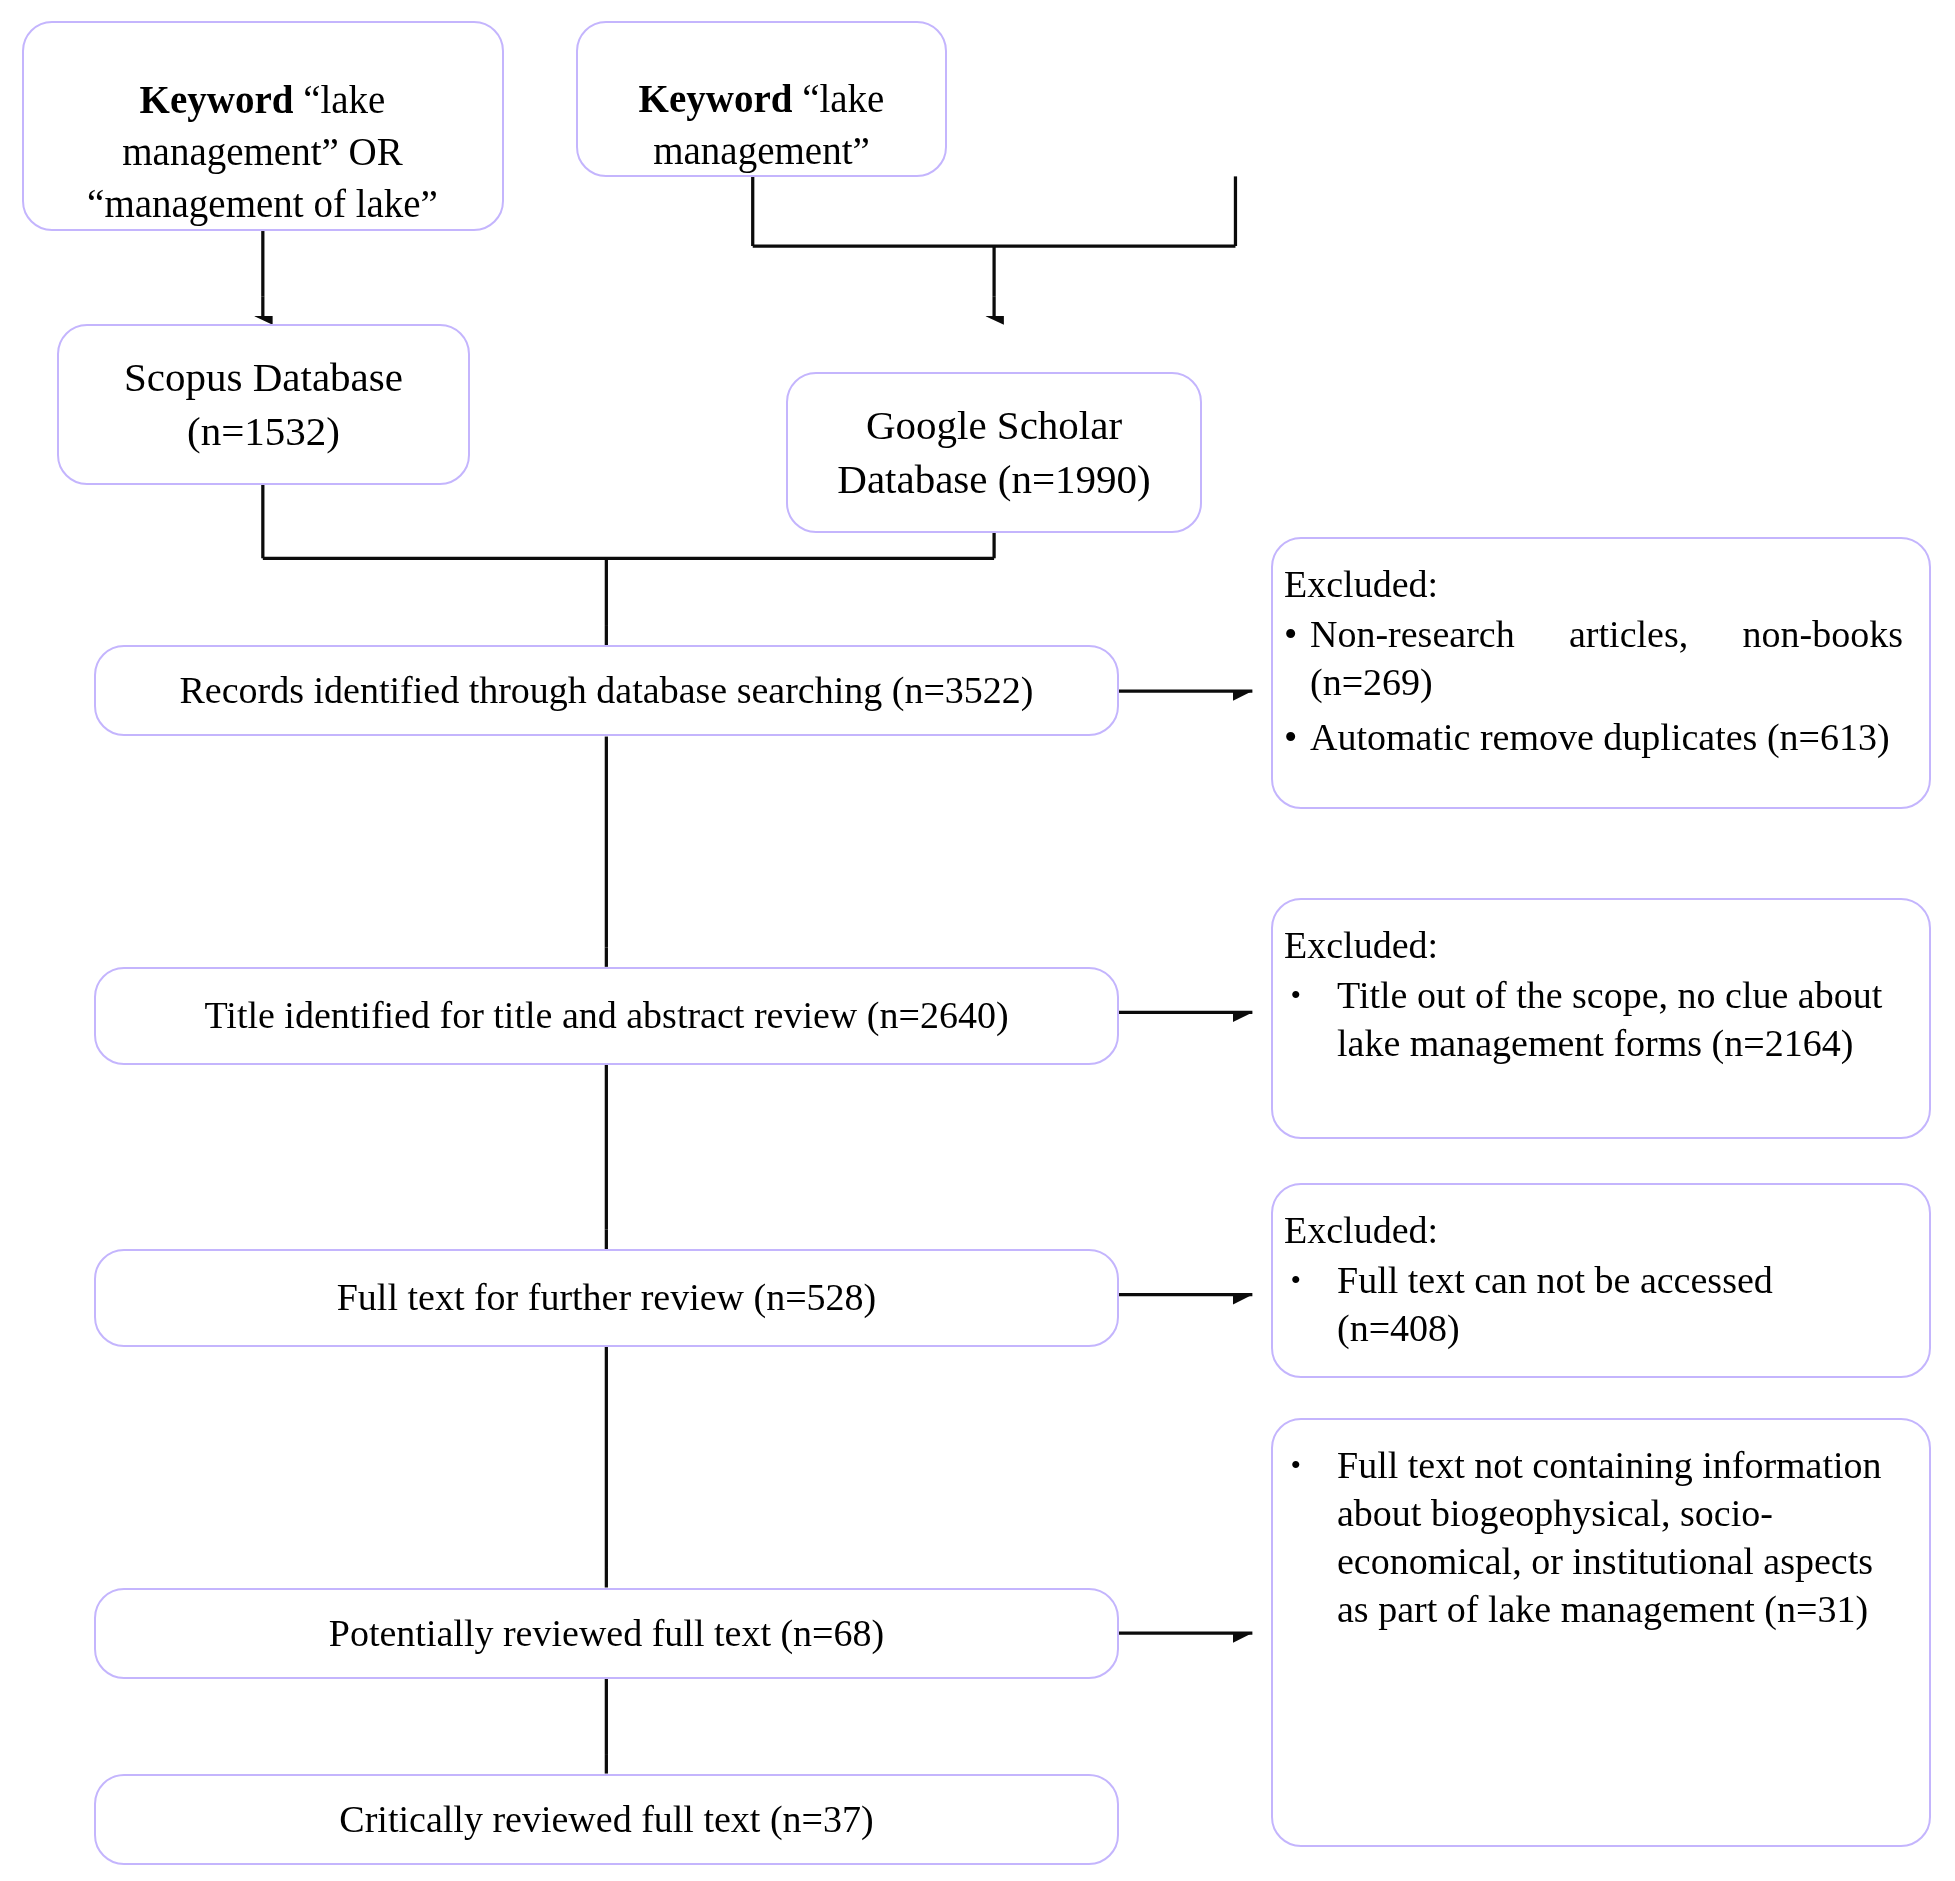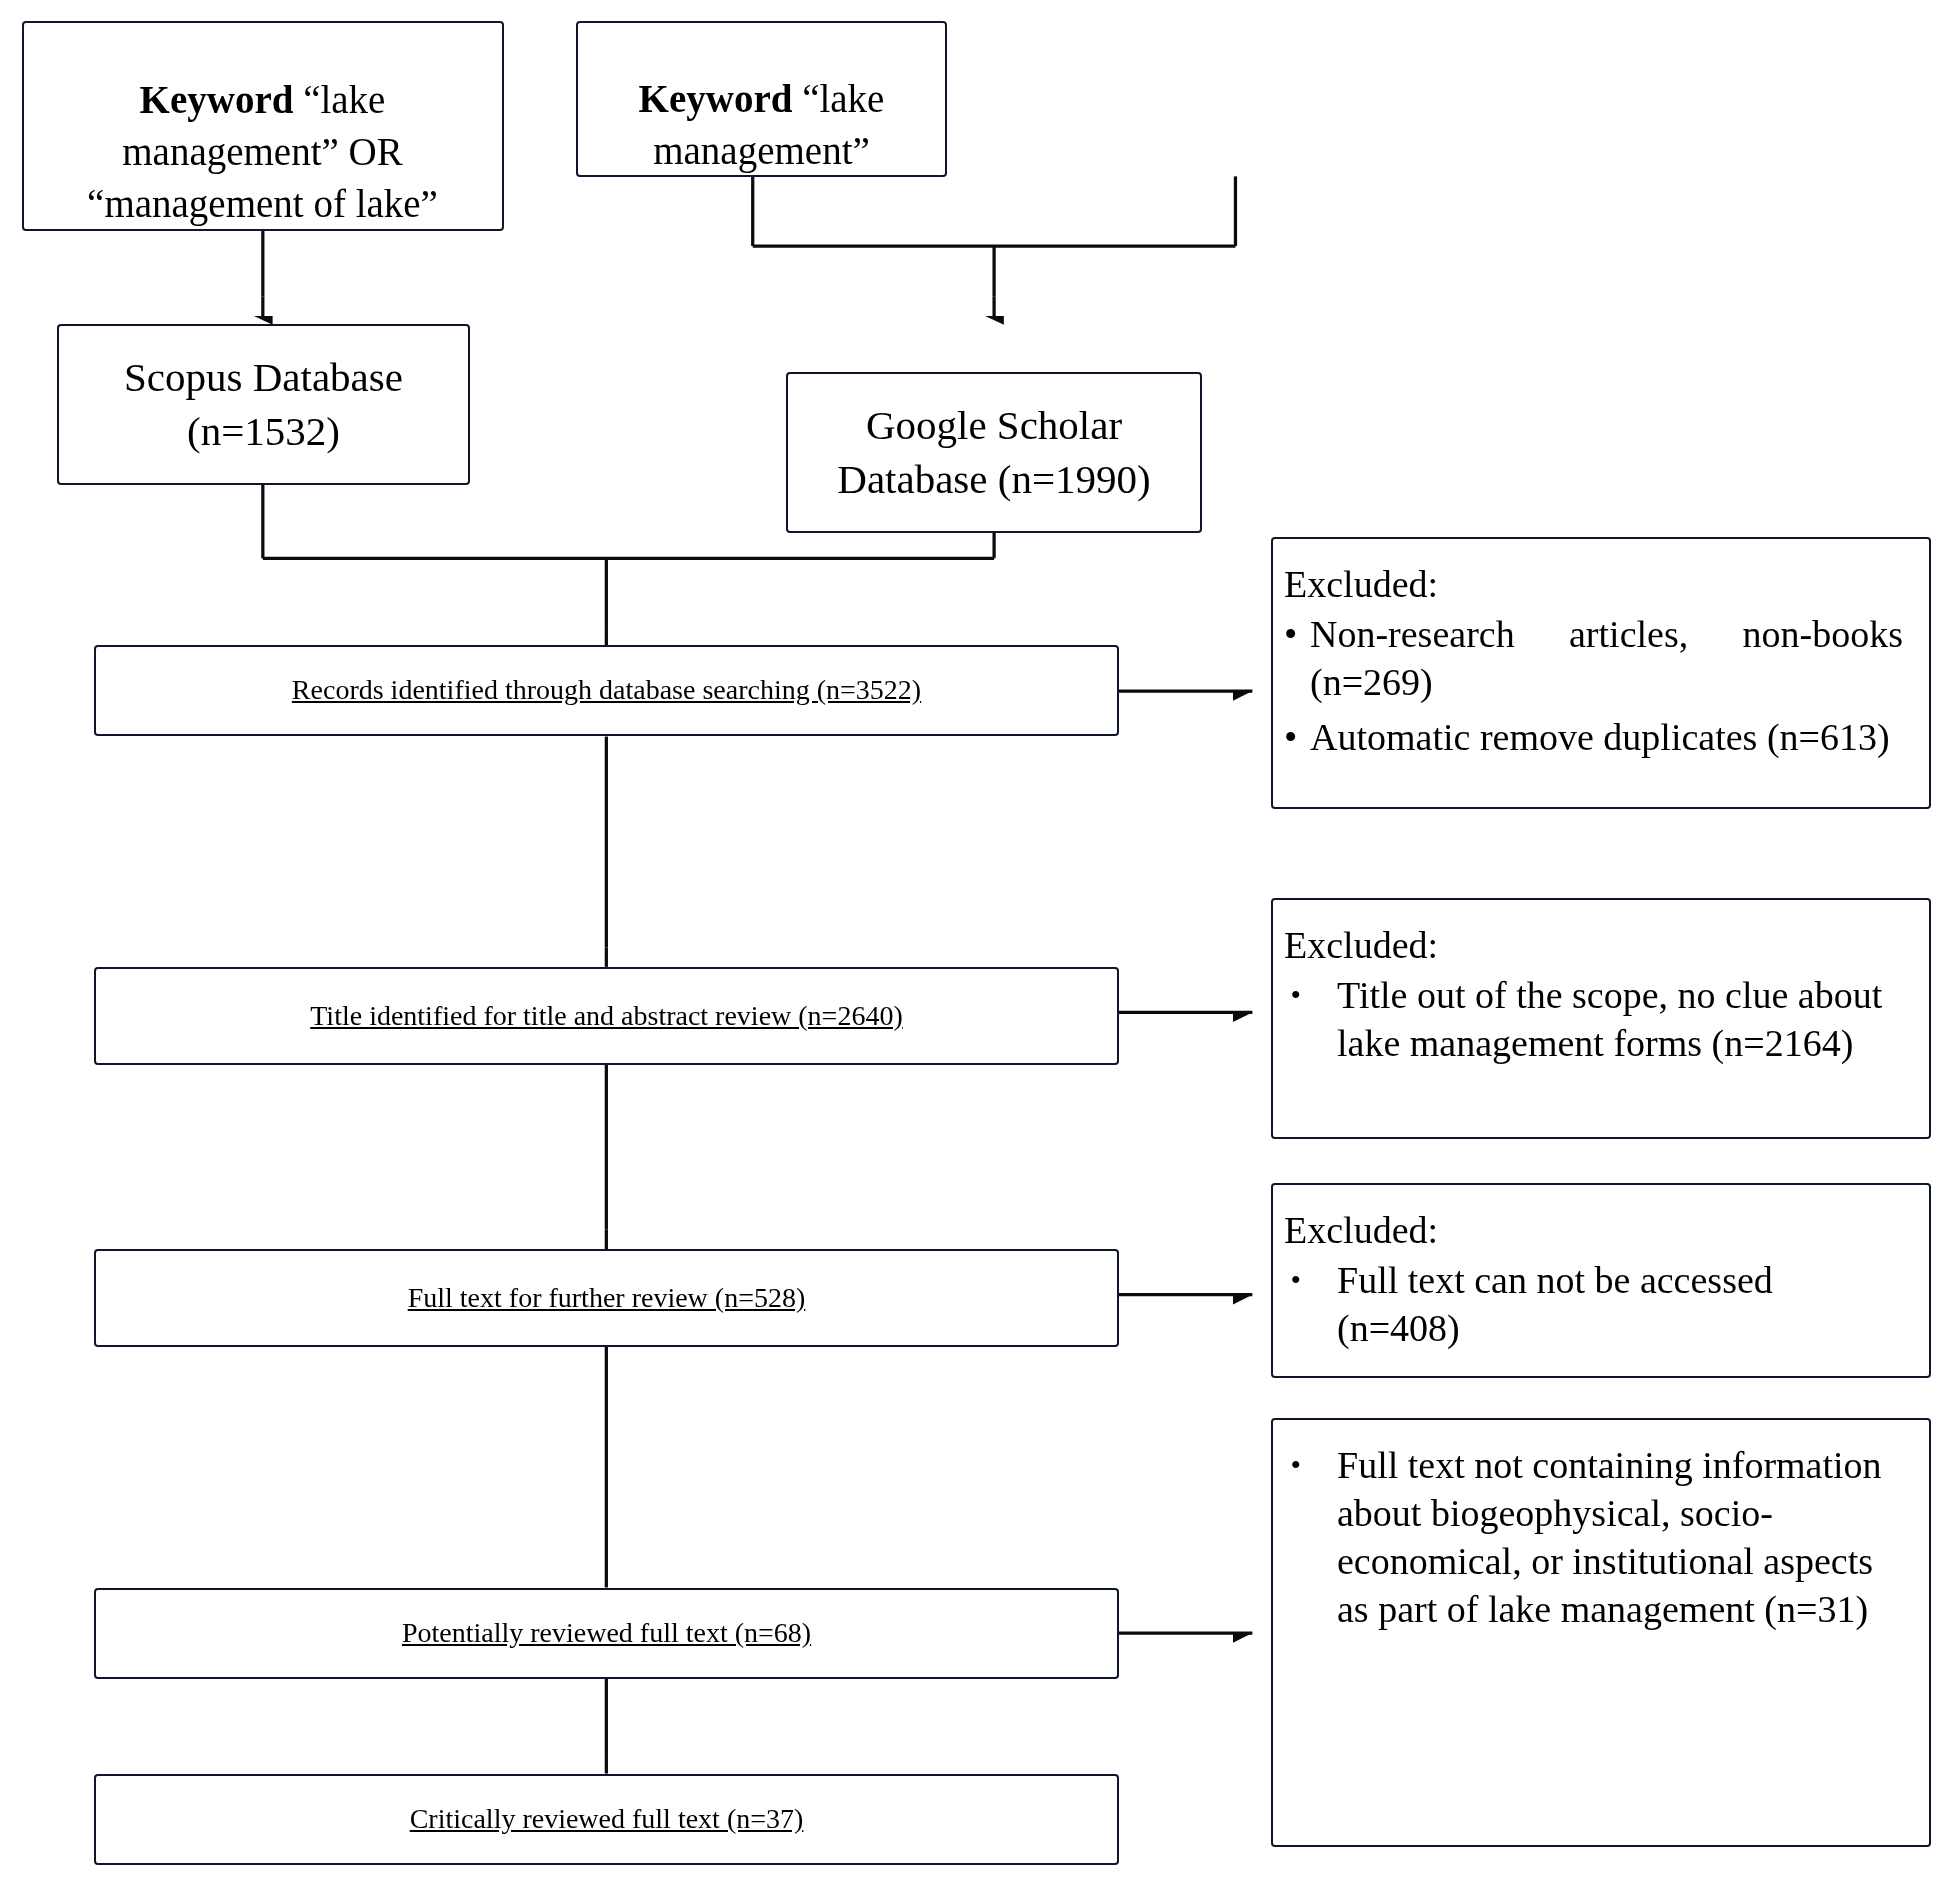--- a/index.html
+++ b/index.html
@@ -20,22 +20,22 @@
     position: absolute;
     left: 0;
     top: 0;
     width: 1955px;
     height: 1881px;
     pointer-events: none;
   }
   .node {
     position: absolute;
     box-sizing: border-box;
-    border: 2px solid #0f172a;
-    border-radius: 4px;
+    border: 2px solid #c4b5fd;
+    border-radius: 30px;
     background: #ffffff;
     display: flex;
     align-items: center;
     justify-content: center;
     z-index: 2;
   }
   .node .txt {
     display: block;
     width: 100%;
     text-align: center;
@@ -48,21 +48,21 @@
   .kw {
     font-size: 39px;
   }
   .kw .txt { line-height: 1.34; }
   .kw b { font-weight: bold; }
 
   
   .db { font-size: 41px; }
 
   
-  .stage { font-size: 28px; text-decoration: underline; }
+  .stage { font-size: 38px; }
 
   
   .excl {
     display: block;
     padding: 22px 26px 18px 11px;
     font-size: 38px;
   }
   .excl .ehead {
     display: block;
     text-align: left;

